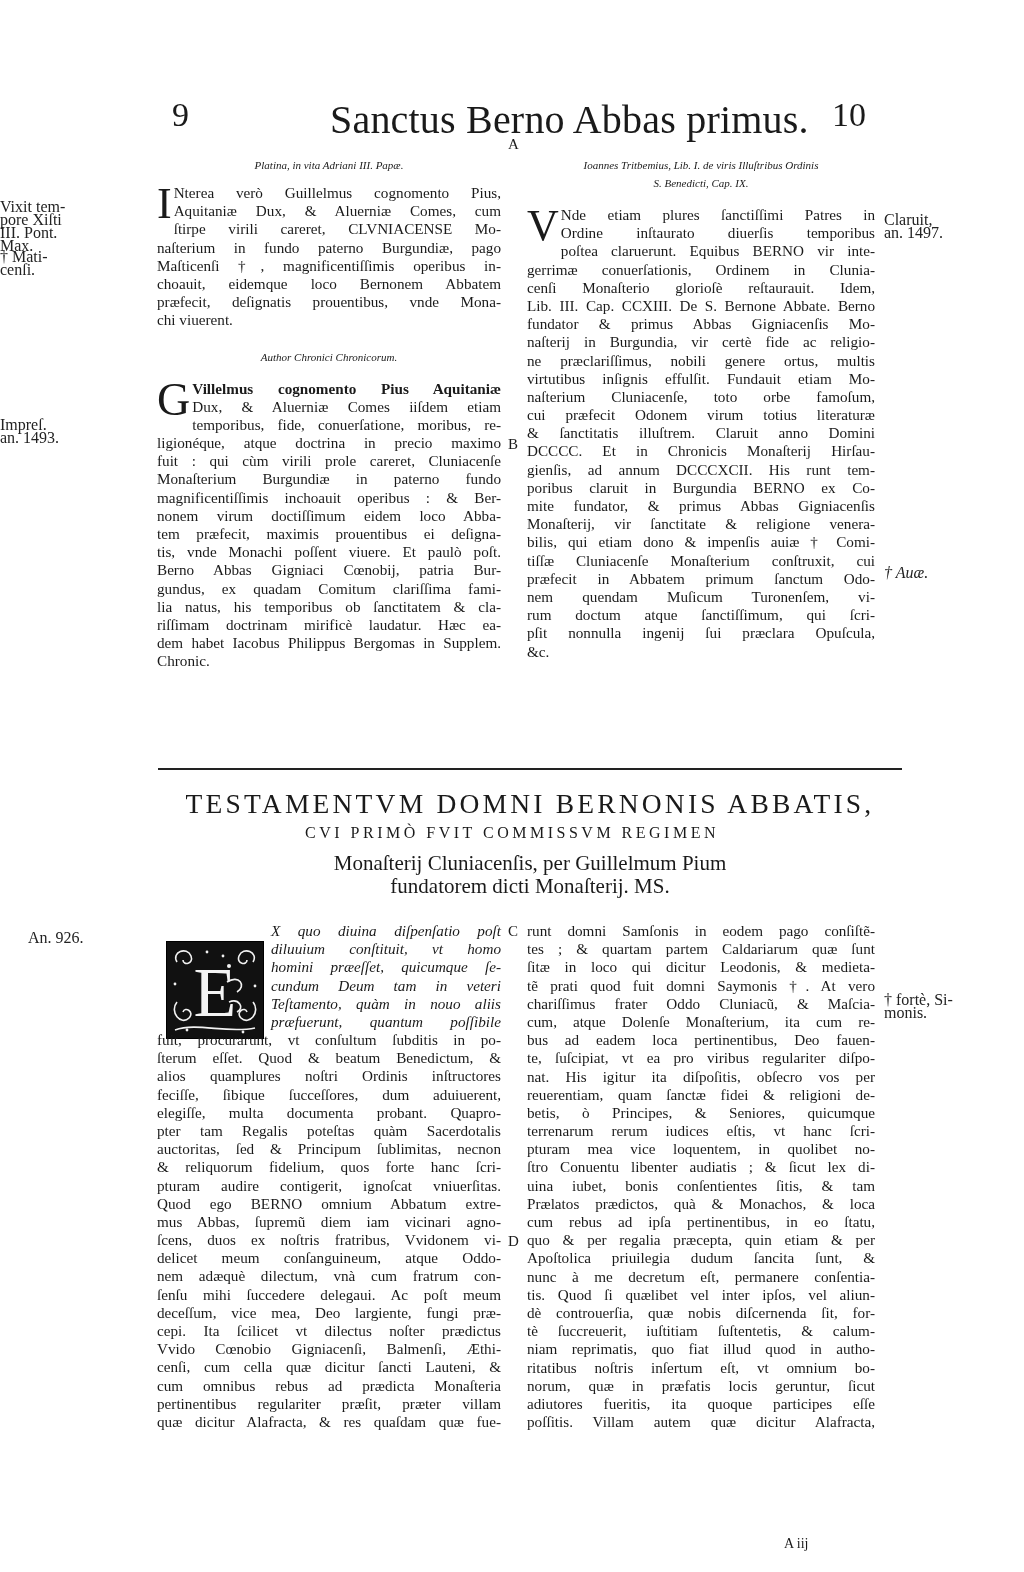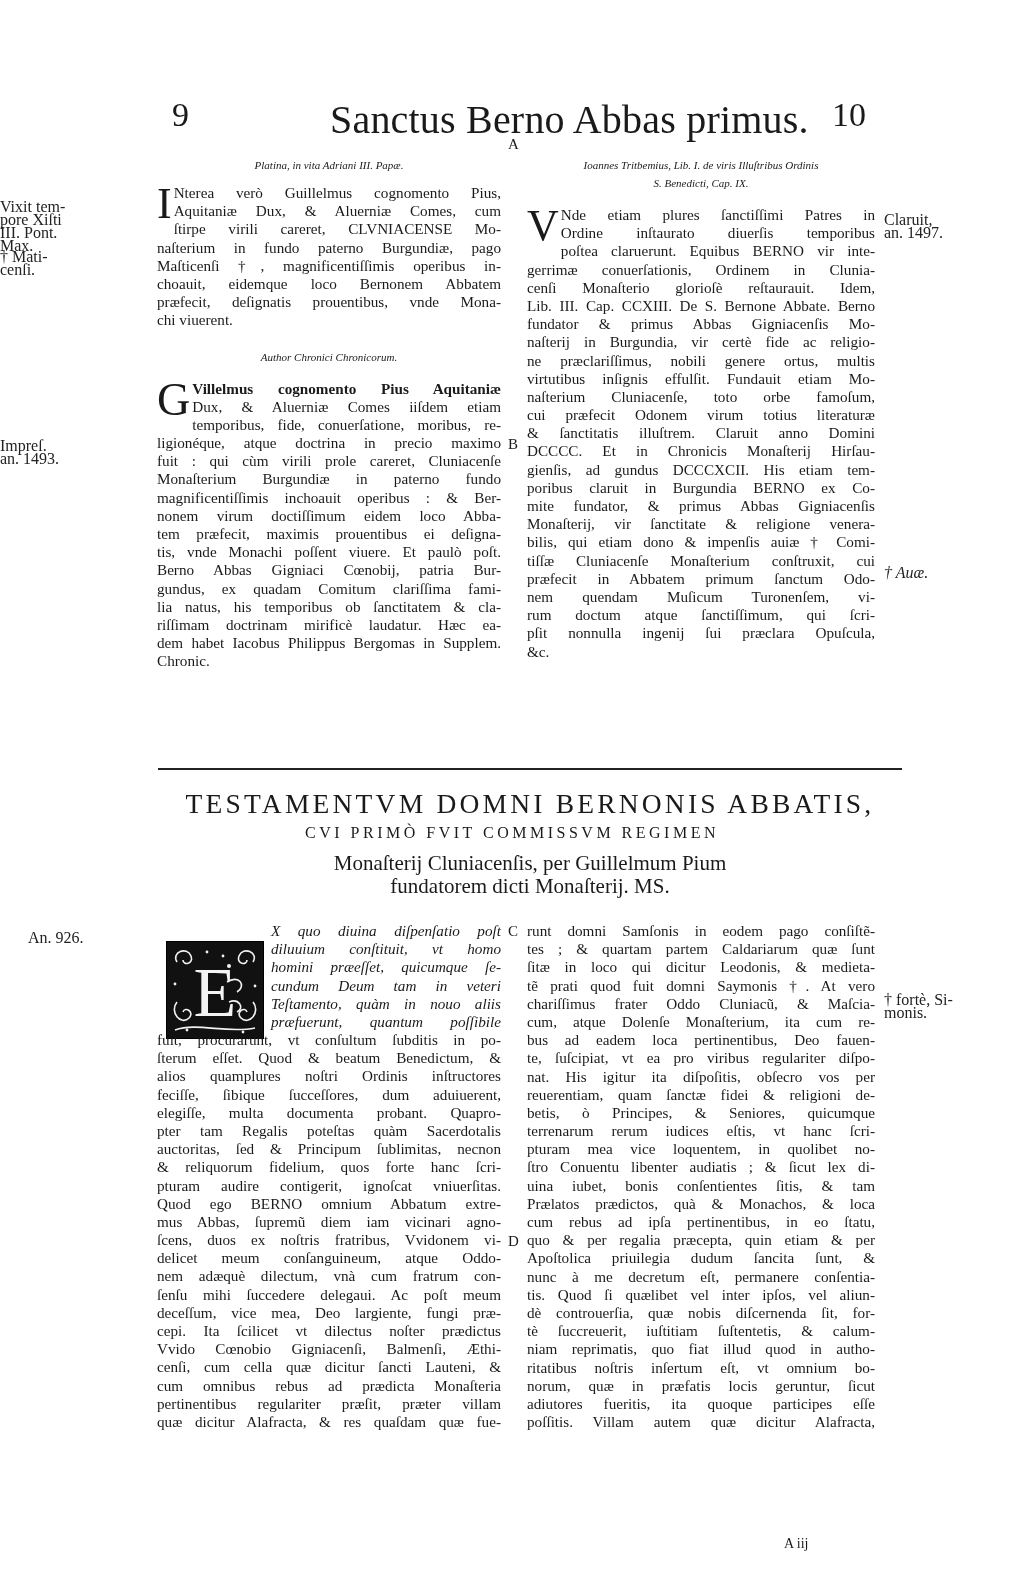--- a/index.html
+++ b/index.html
@@ -84,21 +84,21 @@
       <span class="line">cenſi Monaſterio glorioſè reſtaurauit. Idem,</span>
       <span class="line">Lib. III. Cap. CCXIII. De S. Bernone Abbate. Berno</span>
       <span class="line">fundator &amp; primus Abbas Gigniacenſis Mo-</span>
       <span class="line">naſterij in Burgundia, vir certè fide ac religio-</span>
       <span class="line">ne præclariſſimus, nobili genere ortus, multis</span>
       <span class="line">virtutibus inſignis effulſit. Fundauit etiam Mo-</span>
       <span class="line">naſterium Cluniacenſe, toto orbe famoſum,</span>
       <span class="line">cui præfecit Odonem virum totius literaturæ</span>
       <span class="line">&amp; ſanctitatis illuſtrem. Claruit anno Domini</span>
       <span class="line">DCCCC. Et in Chronicis Monaſterij Hirſau-</span>
-      <span class="line">gienſis, ad gundus DCCCXCII. His etiam tem-</span>
+      <span class="line">gienſis, ad annum DCCCXCII. His runt tem-</span>
       <span class="line">poribus claruit in Burgundia BERNO ex Co-</span>
       <span class="line">mite fundator, &amp; primus Abbas Gigniacenſis</span>
       <span class="line">Monaſterij, vir ſanctitate &amp; religione venera-</span>
       <span class="line">bilis, qui etiam dono &amp; impenſis auiæ † Comi-</span>
       <span class="line">tiſſæ Cluniacenſe Monaſterium conſtruxit, cui</span>
       <span class="line">præfecit in Abbatem primum ſanctum Odo-</span>
       <span class="line">nem quendam Muſicum Turonenſem, vi-</span>
       <span class="line">rum doctum atque ſanctiſſimum, qui ſcri-</span>
       <span class="line">pſit nonnulla ingenij ſui præclara Opuſcula,</span>
       <span class="line last">&amp;c.</span>
@@ -108,21 +108,21 @@
 <div class="margin-note" id="mn-left1" style="left:0px; top:200px; width:80px;">
     <div>Vixit tem-</div>
     <div>pore Xiſti</div>
     <div>III. Pont.</div>
     <div>Max.</div>
   </div>
 <div class="margin-note" id="mn-left2" style="left:0px; top:250px; width:80px;">
     <div>† Mati-</div>
     <div>cenſi.</div>
   </div>
-<div class="margin-note" id="mn-left3" style="left:0px; top:439px; width:80px;">
+<div class="margin-note" id="mn-left3" style="left:0px; top:418px; width:80px;">
     <div>Impreſ.</div>
     <div>an. 1493.</div>
   </div>
 <div class="margin-note" id="mn-right1" style="left:884px; top:213px; width:80px;">
     <div>Claruit,</div>
     <div>an. 1497.</div>
   </div>
 <div class="margin-note" id="mn-right2" style="left:884px; top:566px; width:80px; font-style:italic;">
     <div>† Auæ.</div>
   </div>

